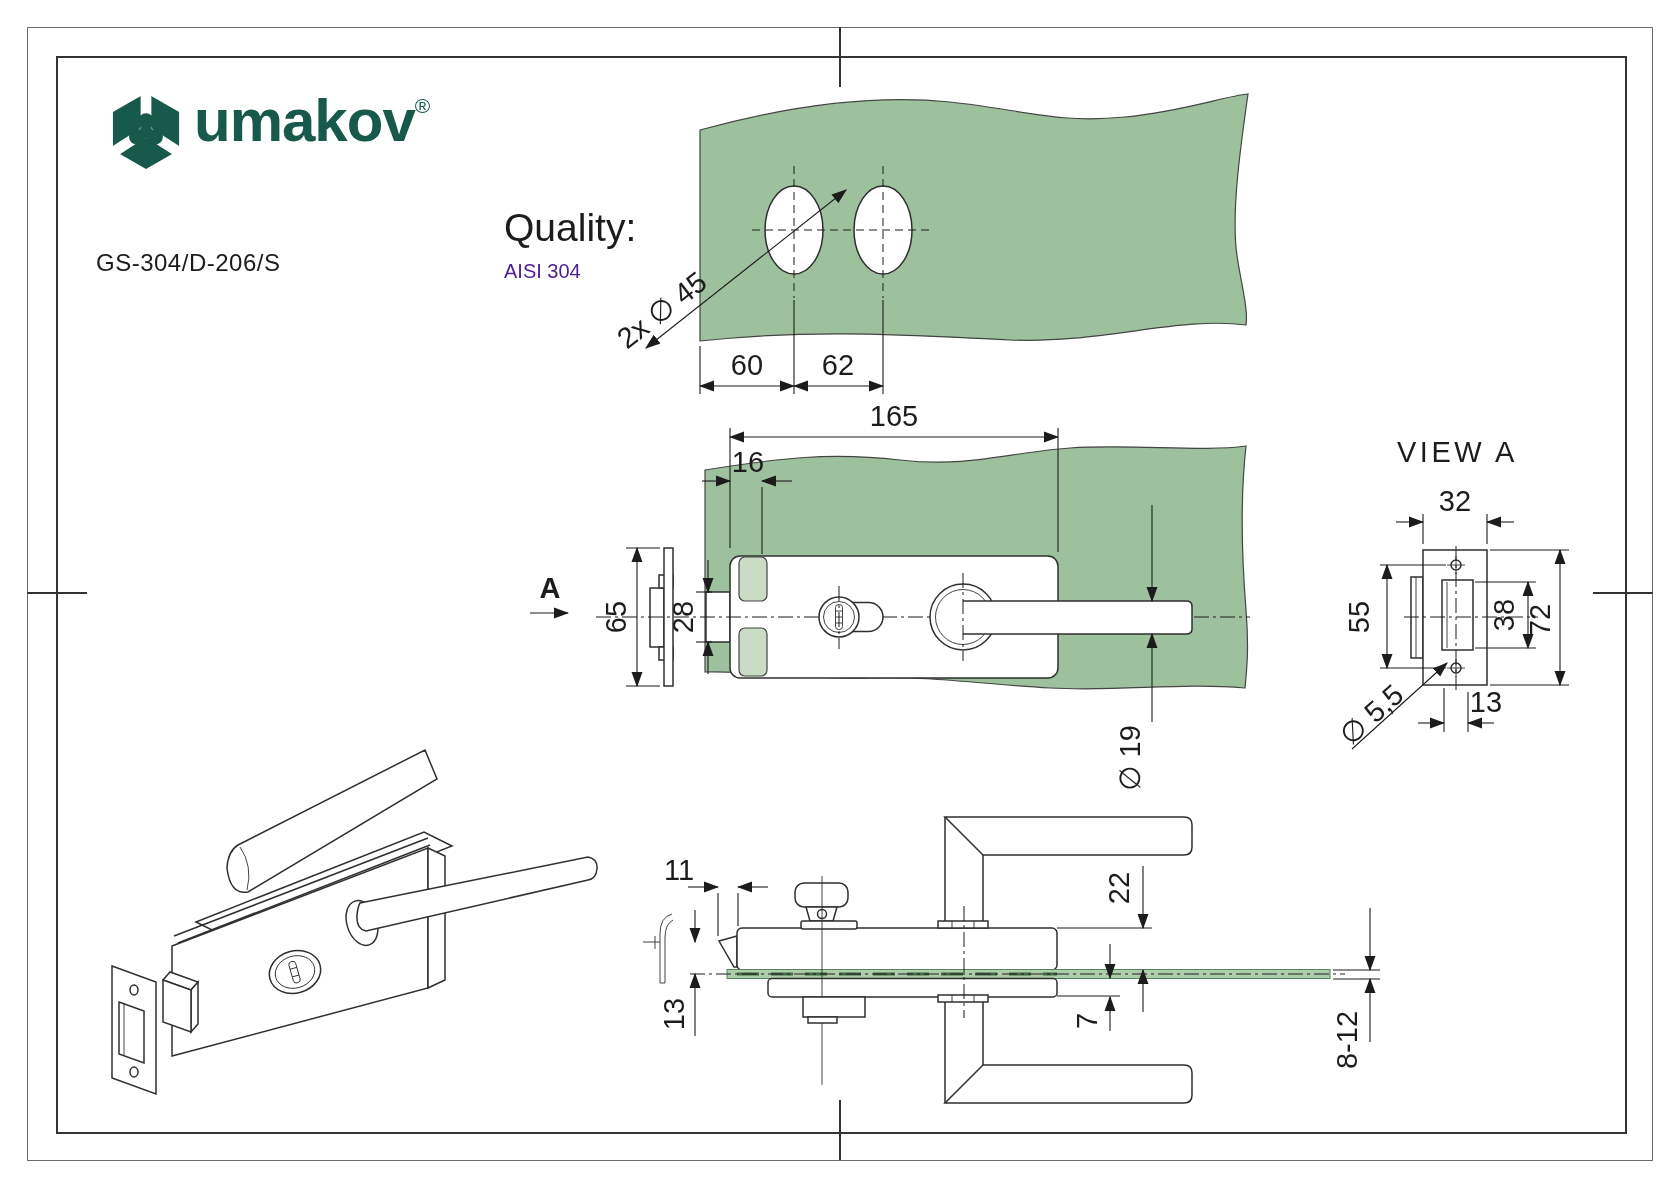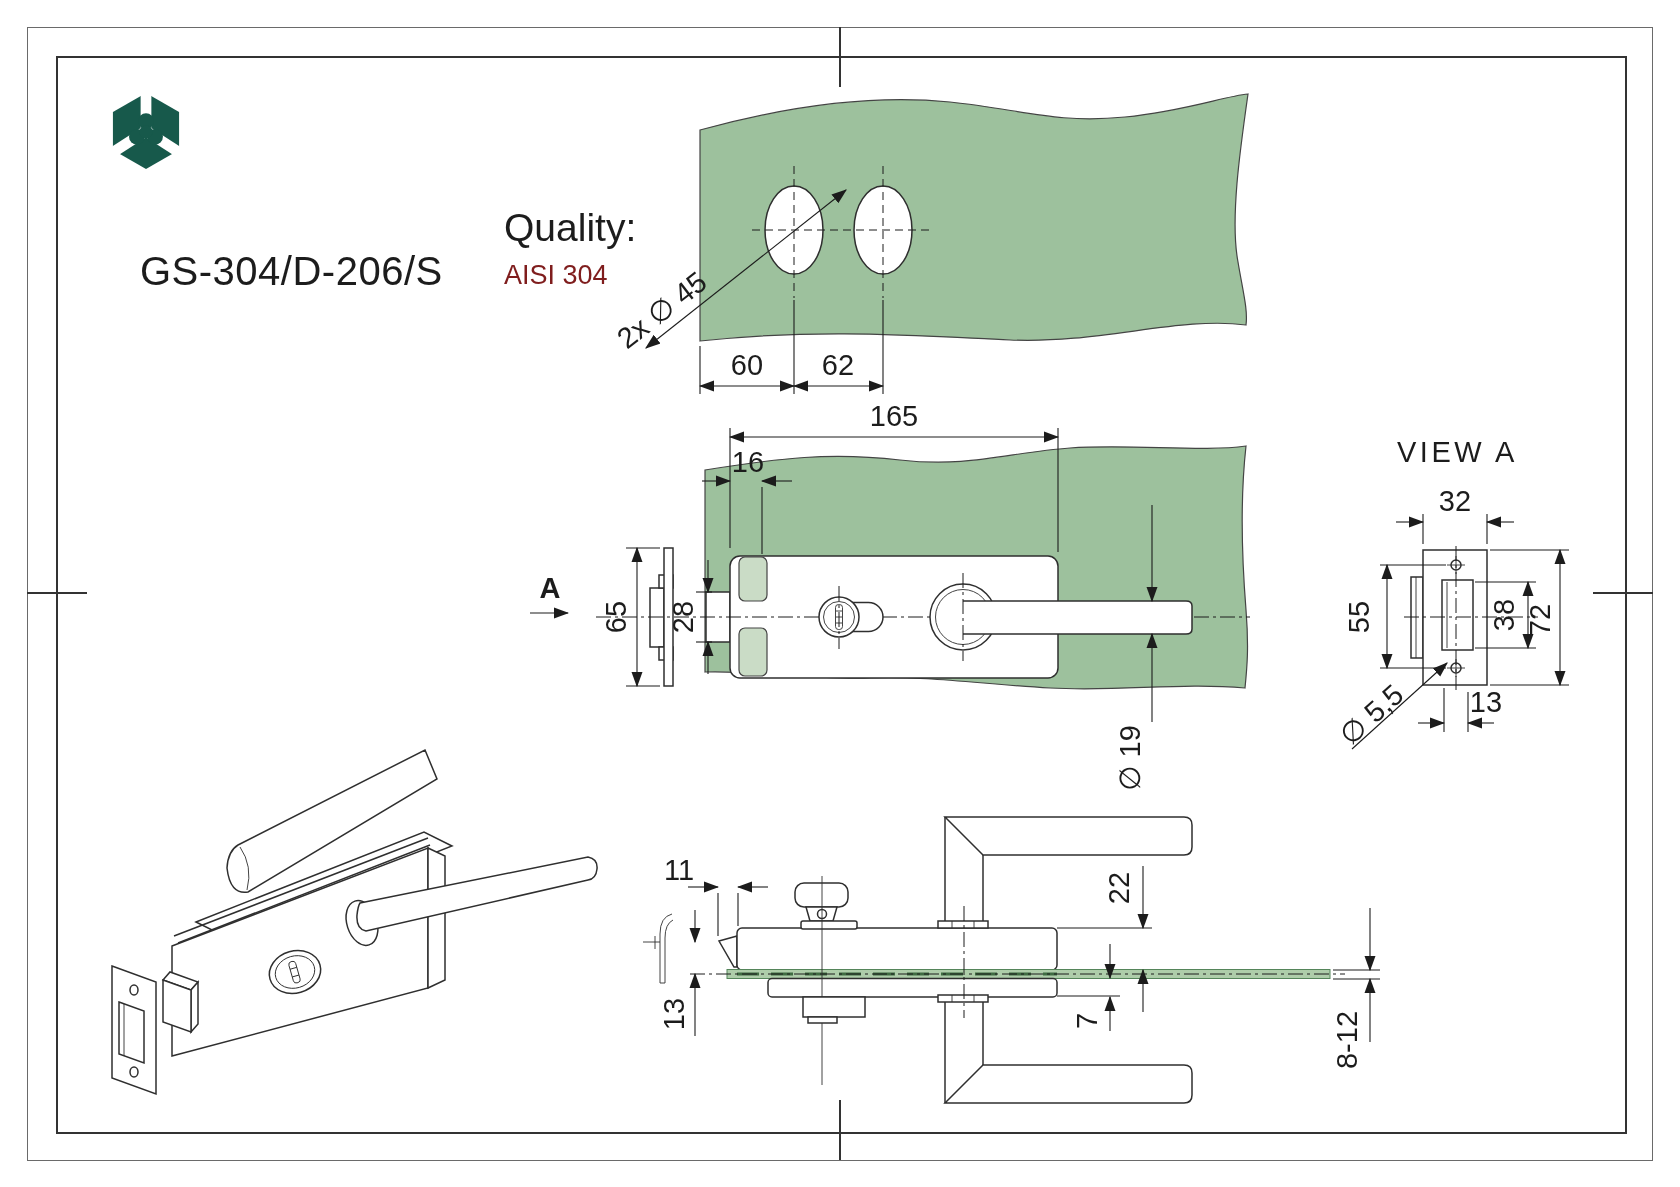--- a/index.html
+++ b/index.html
@@ -11,23 +11,23 @@
   .border-inner{position:absolute;left:56px;top:56px;width:1567px;height:1074px;border:2px solid #333;}
   .tick{position:absolute;background:#333;}
   .tick.top{left:839px;top:27px;width:2px;height:60px;}
   .tick.bottom{left:839px;top:1100px;width:2px;height:60px;}
   .tick.left{left:27px;top:592px;width:60px;height:2px;}
   .tick.right{left:1593px;top:592px;width:60px;height:2px;}
   .brand{position:absolute;left:194px;top:86px;color:#17594b;font-weight:bold;
          font-size:60px;letter-spacing:-1px;}
   .brand .reg{font-size:21px;vertical-align:28px;font-weight:normal;letter-spacing:0;}
   .logo-icon{position:absolute;left:103px;top:86px;}
-  .product-code{position:absolute;left:96px;top:249px;font-size:40px;color:#1c1c1c;letter-spacing:0.5px;margin-left:44px;}
+  .product-code{position:absolute;left:96px;top:249px;font-size:24px;color:#1c1c1c;letter-spacing:0.5px;}
   .quality-label{position:absolute;left:504px;top:206px;font-size:39px;color:#1c1c1c;}
-  .quality-value{position:absolute;left:504px;top:260px;font-size:27px;color:#7f1d1d;}
+  .quality-value{position:absolute;left:504px;top:260px;font-size:20px;color:#4c1d95;}
   svg.drawing{position:absolute;left:0;top:0;}
   svg.drawing text{font-family:"Liberation Sans",sans-serif;font-size:29px;fill:#1c1c1c;}
   .obj{stroke:#2f2f2f;stroke-width:1.5;fill:none;}
   .objw{stroke:#2f2f2f;stroke-width:1.5;fill:#fff;}
   .thin{stroke:#2f2f2f;stroke-width:0.9;fill:none;}
   .dim{stroke:#1c1c1c;stroke-width:1.1;fill:none;}
   .cl{stroke:#1c1c1c;stroke-width:1;fill:none;stroke-dasharray:15 4 3 4;}
   .dash{stroke:#1c1c1c;stroke-width:1;fill:none;stroke-dasharray:8 5;}
   .glass{fill:#9dc19d;stroke:#444;stroke-width:1.2;}
 </style>
@@ -50,20 +50,21 @@
       <line x1="52" y1="52" x2="7" y2="81"></line>
       <line x1="52" y1="52" x2="97" y2="81"></line>
     </g>
     <g fill="#17594b">
       <circle cx="52" cy="40" r="9.5"></circle>
       <circle cx="41" cy="59" r="9.5"></circle>
       <circle cx="63" cy="59" r="9.5"></circle>
       <circle cx="52" cy="53" r="8"></circle>
     </g>
   </svg>
+  <div class="brand"><span>umakov</span><span class="reg">®</span></div>
 
   <div class="product-code">GS-304/D-206/S</div>
   <div class="quality-label">Quality:</div>
   <div class="quality-value">AISI 304</div>
 
   <svg class="drawing" width="1680" height="1187" viewBox="0 0 1680 1187">
     <defs>
       <marker id="ar" viewBox="0 0 10 10" refX="9.2" refY="5" markerWidth="14" markerHeight="14" orient="auto-start-reverse">
         <path d="M0,1.4 L10,5 L0,8.6 Z" fill="#1c1c1c"></path>
       </marker>

